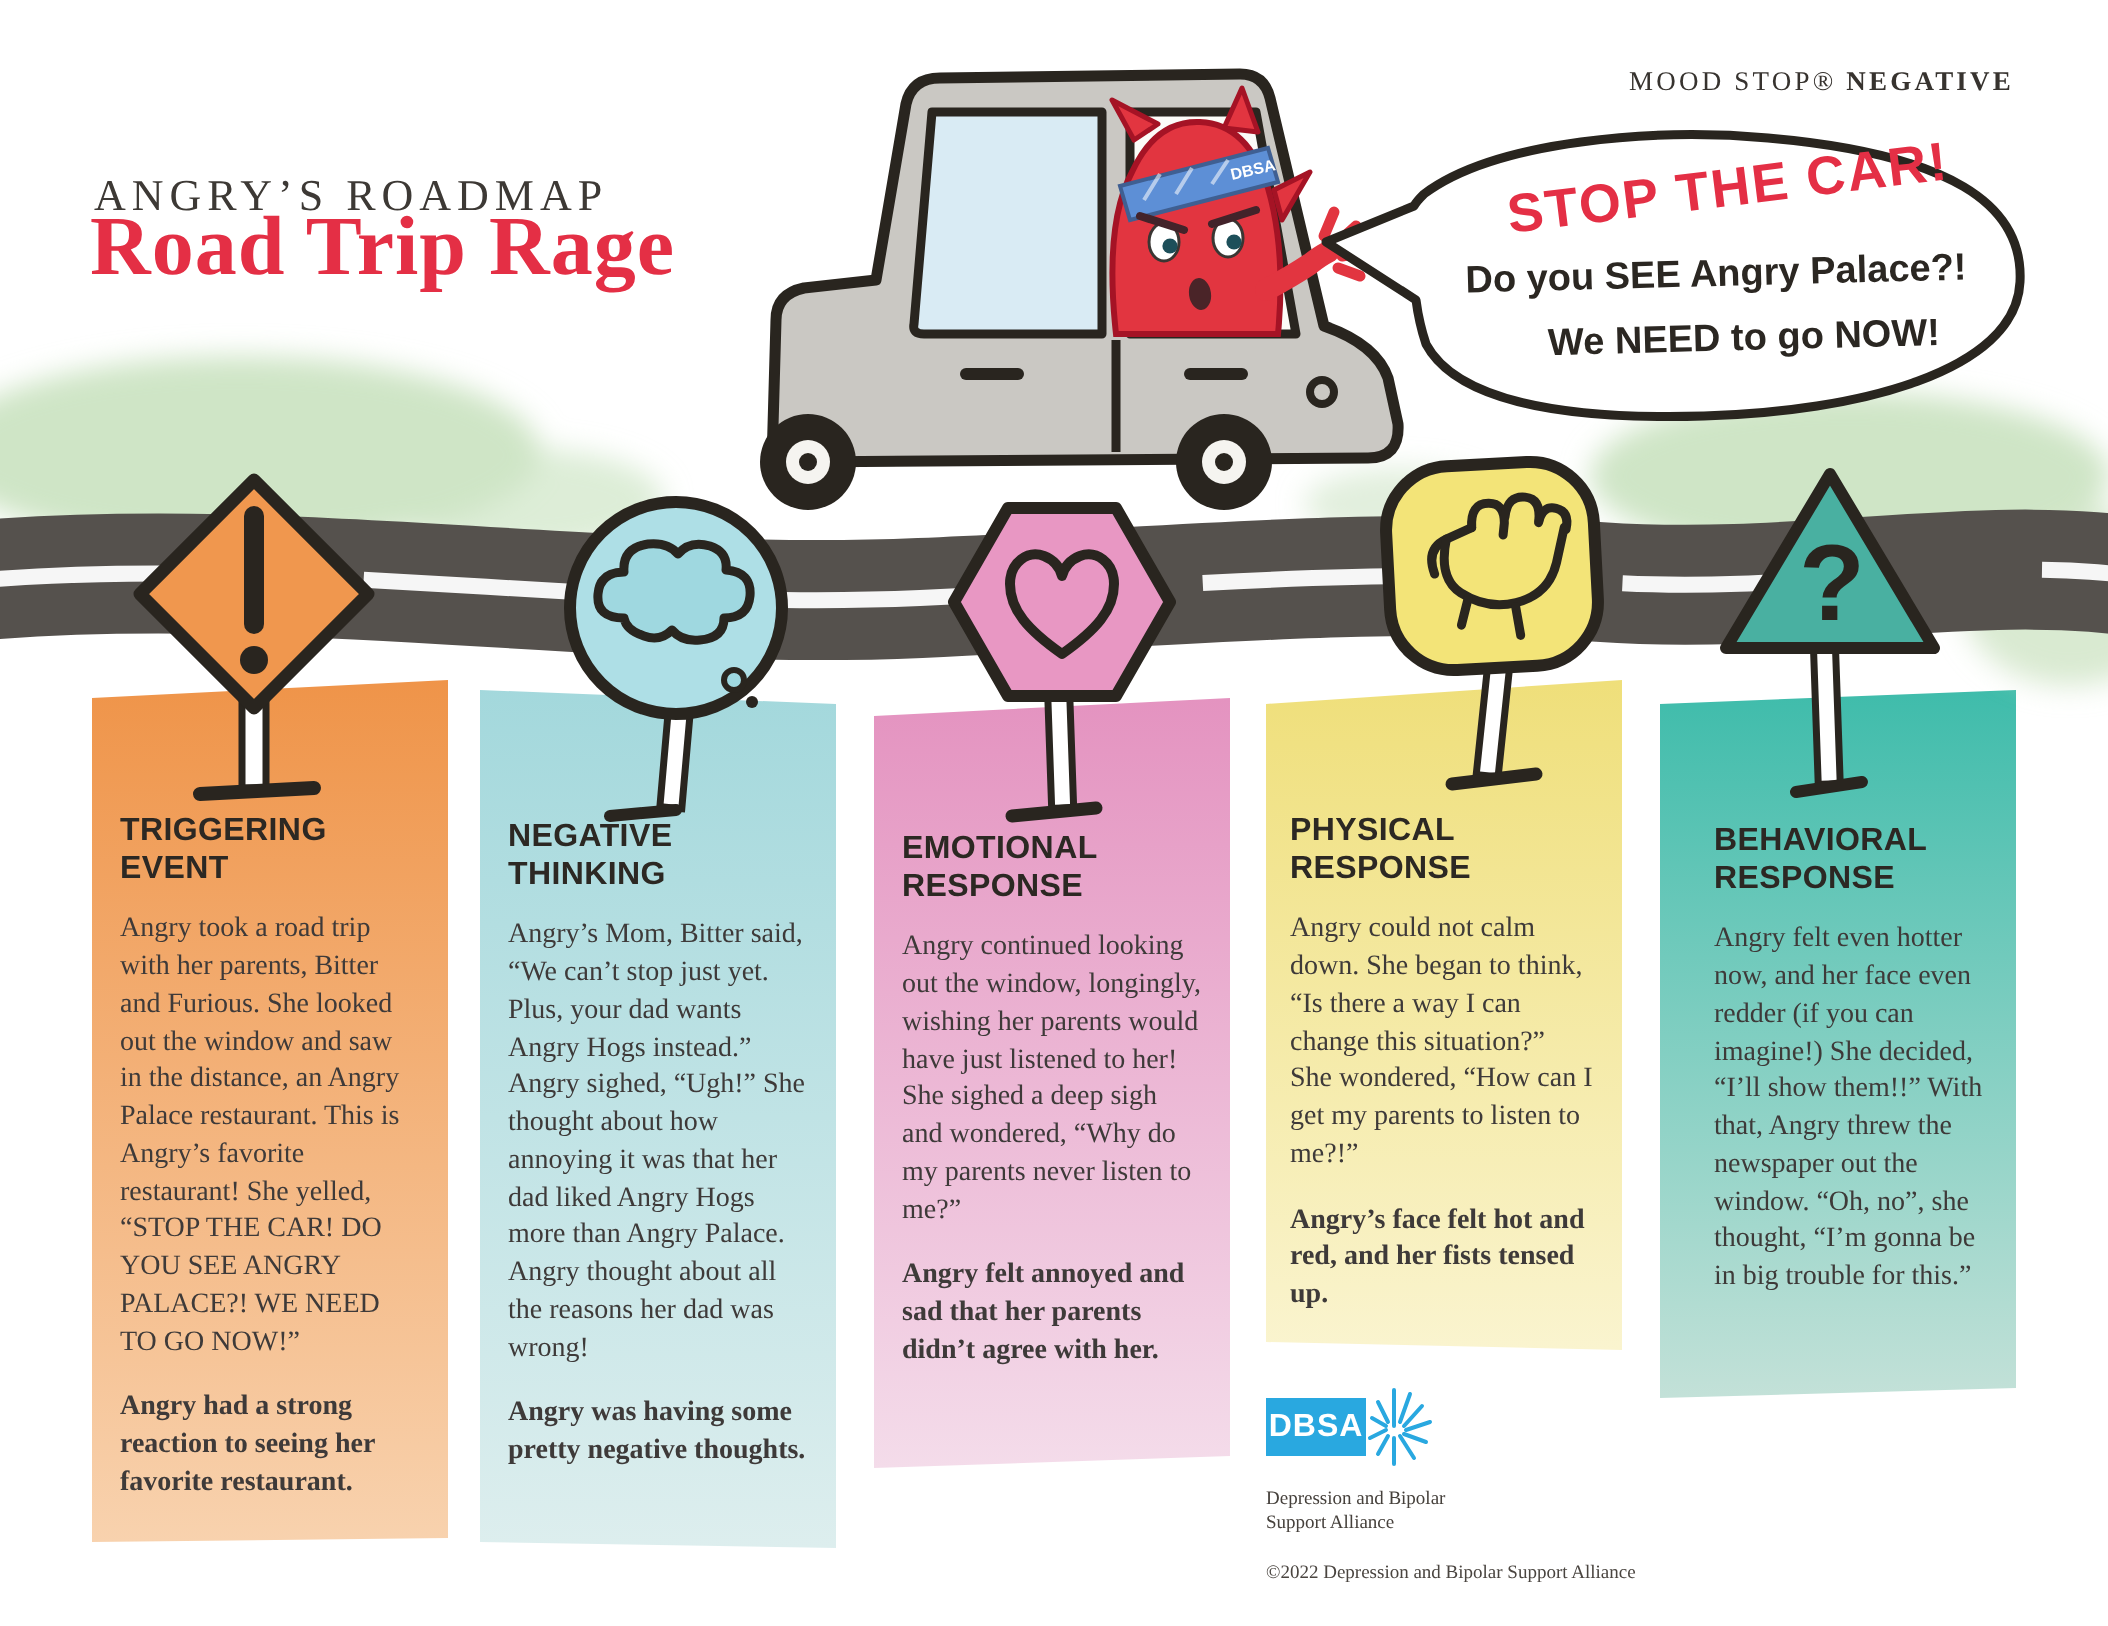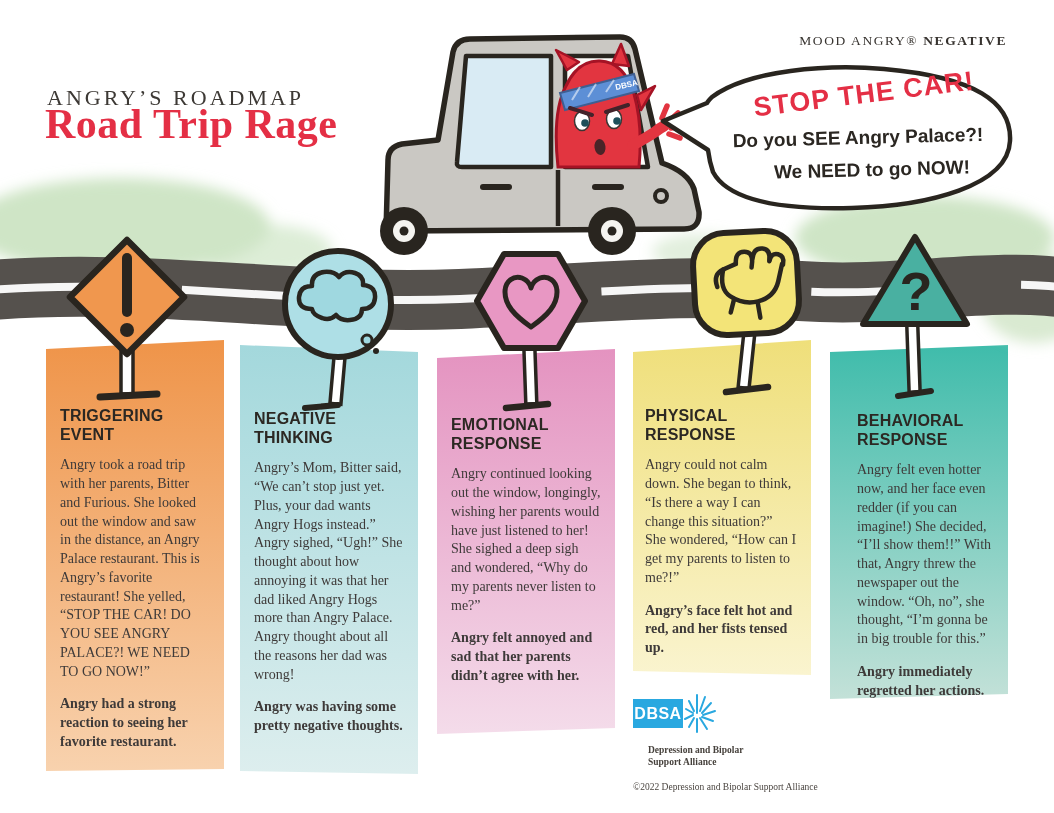--- a/index.html
+++ b/index.html
@@ -29,30 +29,30 @@
   .col h2{margin:0;font-size:16px;line-height:1.2;letter-spacing:0.2px;color:#2c2823;}
   .col p{margin:12px 0 0 0;font-family:"Liberation Serif",serif;font-size:14px;
          line-height:1.34;color:#3e3a39;}
   .col p.takeaway{font-weight:bold;margin-top:14px;}
   .footer{position:absolute;left:633px;top:697px;z-index:1;}
   .logo-row{position:relative;height:42px;}
   .logo-box{position:absolute;left:0;top:2px;width:50px;height:29px;display:flex;
             align-items:center;justify-content:center;color:#fff;font-weight:bold;
             font-size:16px;letter-spacing:0.5px;}
   .logo-burst{position:absolute;left:50px;top:-6px;}
-  .org{font-family:"Liberation Serif",serif;font-weight:bold;font-size:9.5px;line-height:1.3;
-       color:#46413c;margin-top:5px;white-space:pre-line;margin-left:15px;}
+  .org{font-family:"Liberation Serif",serif;font-weight:normal;font-size:9.5px;line-height:1.3;
+       color:#46413c;margin-top:5px;white-space:pre-line;}
   .copyright{font-family:Liberation Serif, serif;font-size:9.5px;color:#4a4540;margin-top:13px;}
 </style>
 </head>
 <body>
 
 <div class="page">
 
-  <div class="brand"><span>MOOD ANGRY®</span>&nbsp;<b>NEGATIVE</b></div>
+  <div class="brand"><span>MOOD STOP®</span>&nbsp;<b>NEGATIVE</b></div>
 
   <div class="eyebrow">ANGRY’S ROADMAP</div>
   <h1 class="title" style="color: rgb(228, 47, 69);">Road Trip Rage</h1>
 
   <svg class="scene" viewBox="0 0 1054 520">
     <defs>
       <filter id="soft" x="-40%" y="-40%" width="180%" height="180%">
         <feGaussianBlur stdDeviation="7"></feGaussianBlur>
       </filter>
     </defs>
@@ -189,21 +189,20 @@
     <p class="takeaway">Angry was having some pretty negative thoughts.</p>
   </div>
   <div class="col c3" style="background: linear-gradient(rgb(239, 223, 122) 0%, rgb(250, 244, 207) 100%); padding-left: 12px;">
     <h2>PHYSICAL RESPONSE</h2>
     <p>Angry could not calm down. She began to think, “Is there a way I can change this situation?” She wondered, “How can I get my parents to listen to me?!”</p>
     <p class="takeaway">Angry’s face felt hot and red, and her fists tensed up.</p>
   </div>
   <div class="col c4" style="background: linear-gradient(rgb(63, 188, 171) 0%, rgb(195, 225, 216) 100%);">
     <h2>BEHAVIORAL RESPONSE</h2>
     <p>Angry felt even hotter now, and her face even redder (if you can imagine!) She decided, “I’ll show them!!” With that, Angry threw the newspaper out the window. “Oh, no”, she thought, “I’m gonna be in big trouble for this.”</p>
-    <p class="takeaway">Angry immediately regretted her actions.</p>
   </div>
 
   <div class="footer">
     <div class="logo-row">
       <div class="logo-box" style="background: rgb(41, 168, 224);">DBSA</div>
       <svg class="logo-burst" width="36" height="44" viewBox="0 0 36 44">
         <g stroke="#29a8e0" stroke-width="2" stroke-linecap="round">
           <path d="M14,22 L14,4 M17,20 L22,6 M19,22 L28,12 M20,24 L32,20 M19,26 L30,30
                    M17,27 L24,38 M14,28 L14,41 M11,27 L6,36 M10,24 L2,28 M10,22 L3,18 M11,20 L6,10"></path>
         </g>

